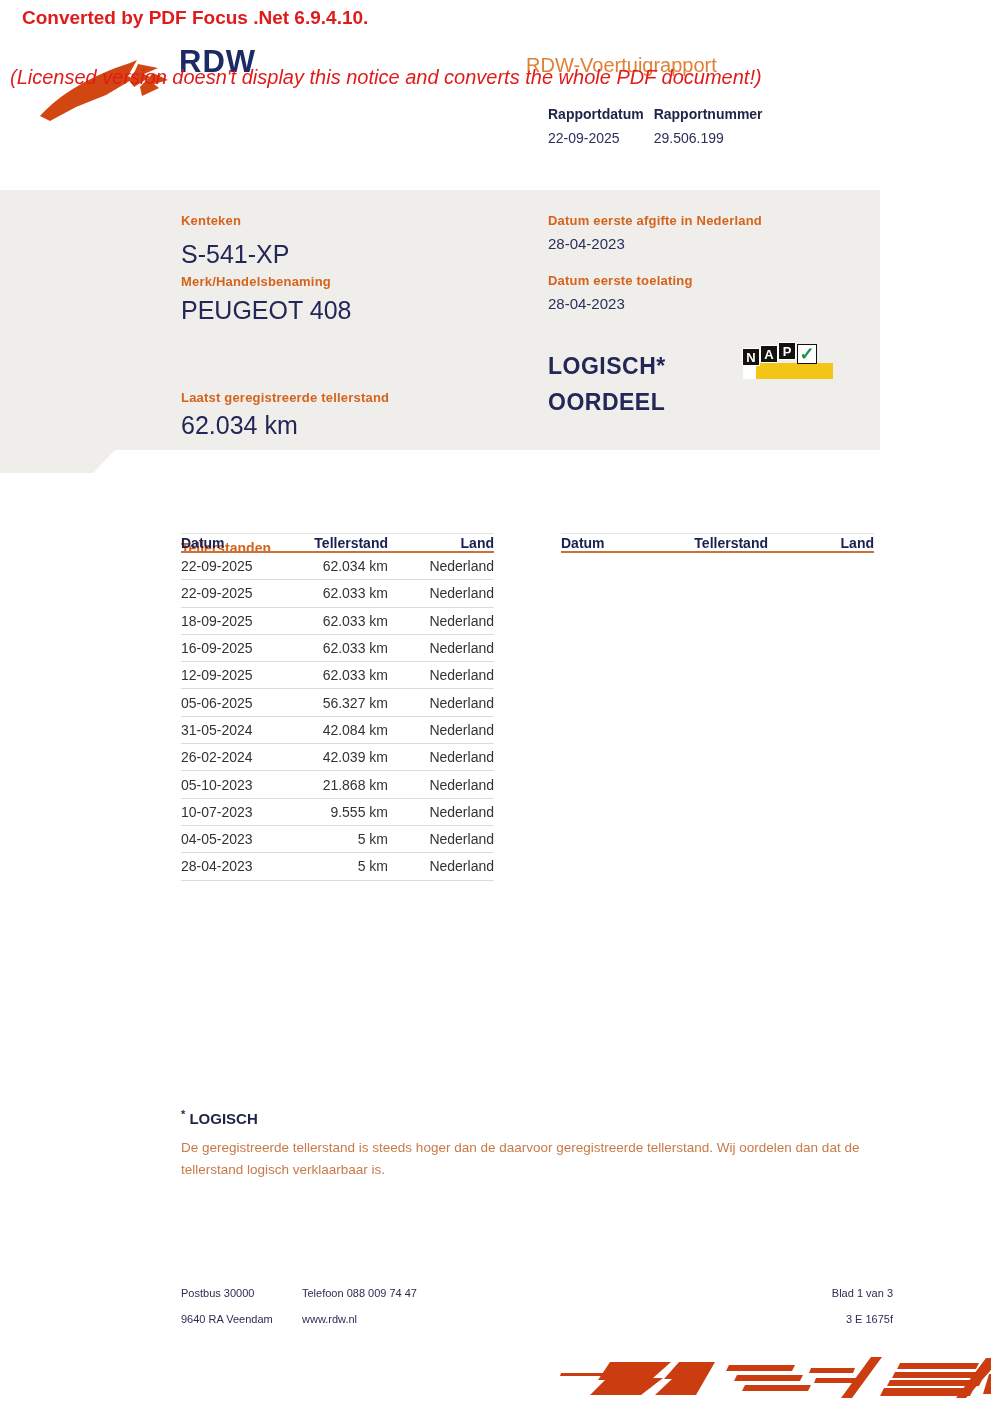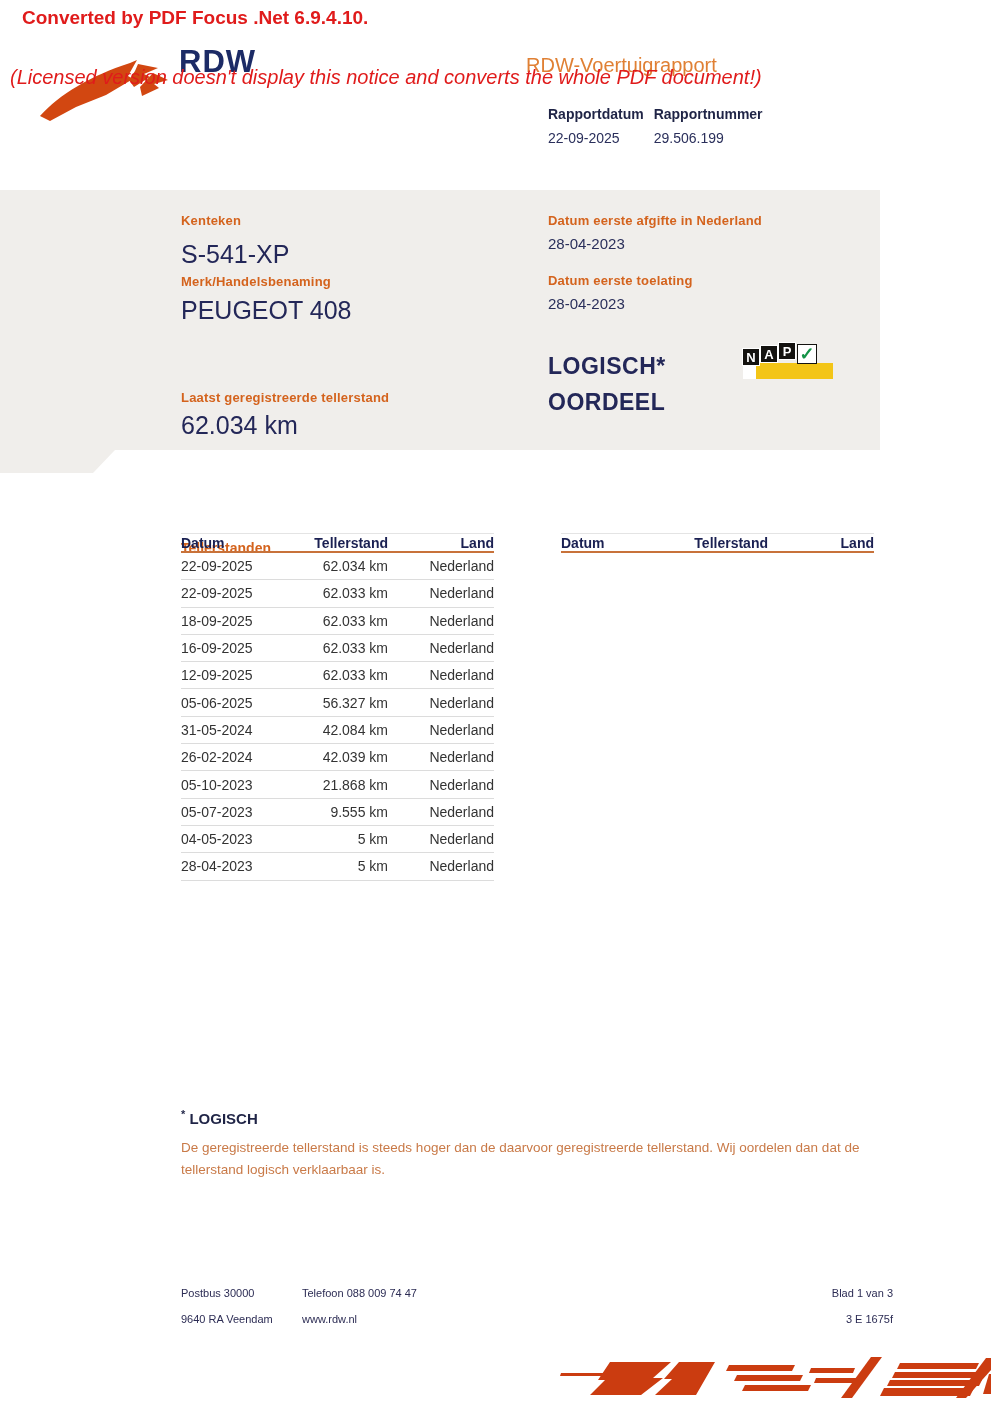--- a/index.html
+++ b/index.html
@@ -178,21 +178,21 @@
         <span class="c-datum">26-02-2024</span>
         <span class="c-tell">42.039 km</span>
         <span class="c-land">Nederland</span>
       </div>
       <div class="trow">
         <span class="c-datum">05-10-2023</span>
         <span class="c-tell">21.868 km</span>
         <span class="c-land">Nederland</span>
       </div>
       <div class="trow">
-        <span class="c-datum">05-07-2023</span>
+        <span class="c-datum">10-07-2023</span>
         <span class="c-tell">9.555 km</span>
         <span class="c-land">Nederland</span>
       </div>
       <div class="trow">
         <span class="c-datum">04-05-2023</span>
         <span class="c-tell">5 km</span>
         <span class="c-land">Nederland</span>
       </div>
       <div class="trow">
         <span class="c-datum">28-04-2023</span>

